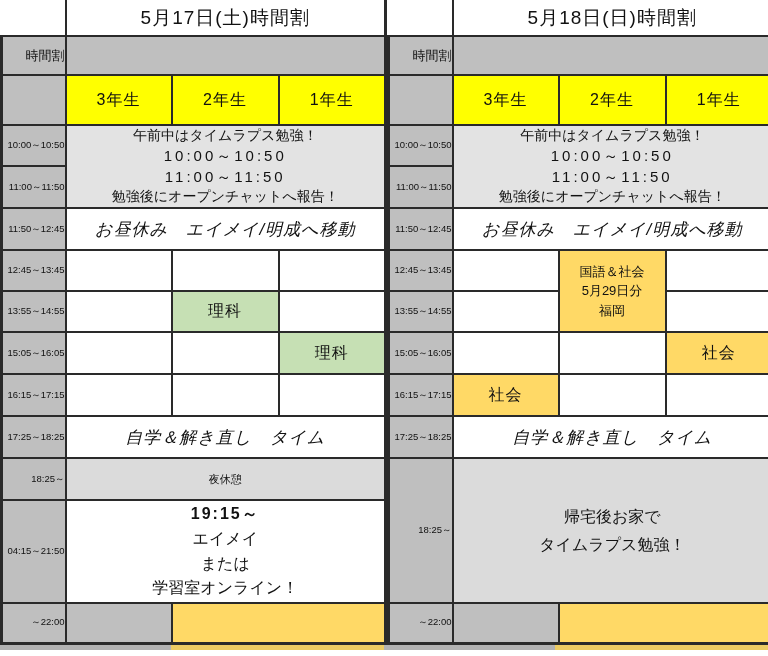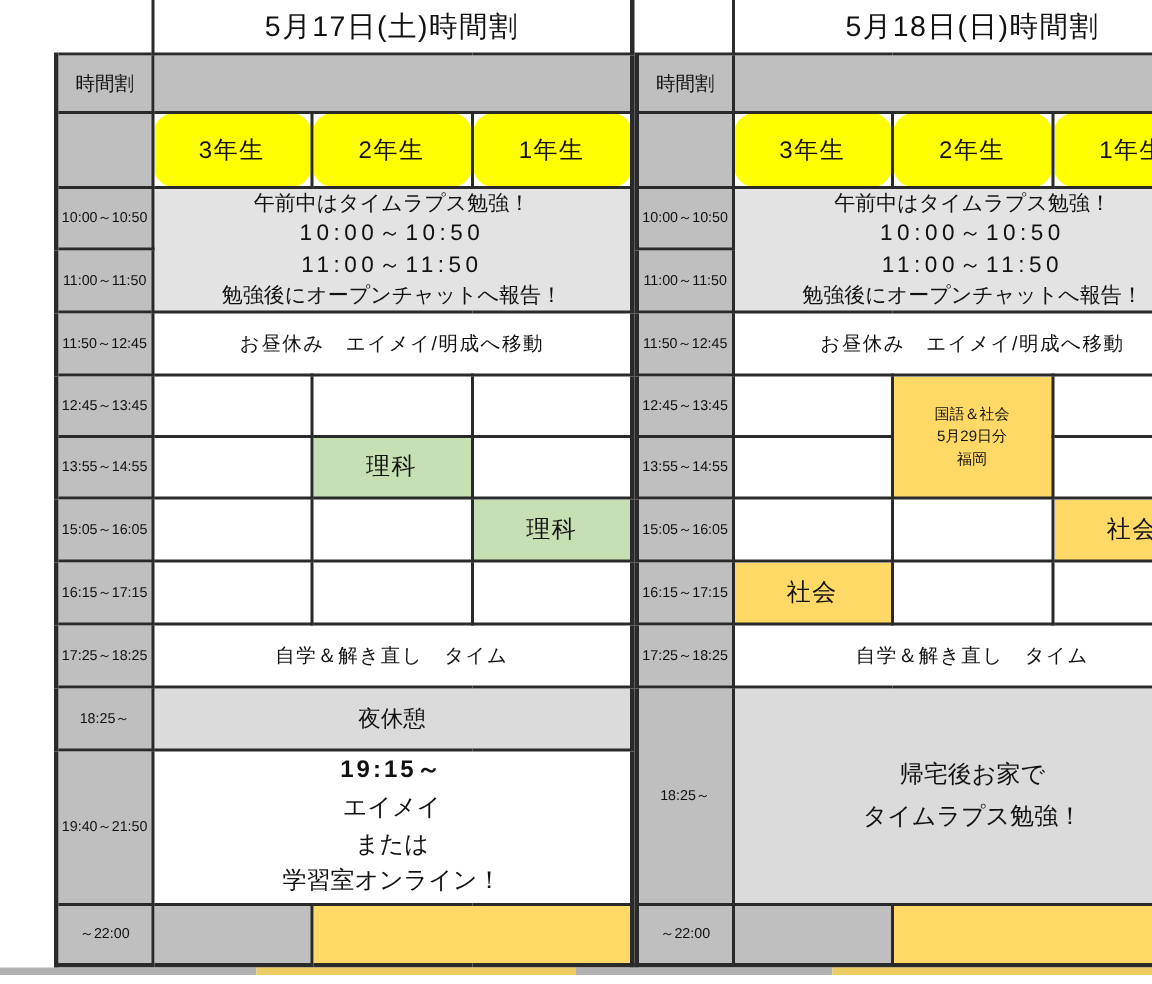--- a/index.html
+++ b/index.html
@@ -2,61 +2,61 @@
 <html><head>
 <meta charset="utf-8">
 <style>
   * { box-sizing: border-box; margin: 0; padding: 0; }
   body {
     font-family: "Liberation Sans", "DejaVu Sans", sans-serif;
     background: #ffffff;
     color: #111;
   }
   .canvas { width: 768px; height: 656px; background: #fff; overflow: hidden; }
-  .board { display: flex; width: 676px; margin-left: 36px; }
+  .board { display: flex; width: 676px; }
   table.tt {
     border-collapse: collapse;
     table-layout: fixed;
     width: 384px;
   }
   table.tt td {
     border: 2px solid #2a2a2a;
     padding: 0;
     text-align: center;
     vertical-align: middle;
     overflow: hidden;
     background: #ffffff;
   }
   
-  table.tt td.oleft  { border-left-width: 3px; }
+  table.tt td.oleft  { border-left-width: 3px; text-align: right; }
   table.tt td.oright { border-right-width: 3px; }
   table.tt tr.last td { border-bottom-width: 3px; }
   
   td.corner { border: none !important; background: #fff; }
   td.title-cell {
     border-top: none !important;
     font-size: 19px;
     letter-spacing: 1px;
     background: #fff;
   }
   .g   { background: #BFBFBF !important; }   
   .lg  { background: #E3E3E3 !important; }   
   .bg  { background: #DBDBDB !important; }   
-  .yy  { background: #FFFF00 !important; border-radius: 15px; }   
+  .yy  { background: #FFFF00 !important; }   
   .gold{ background: #FFD966 !important; }   
   .green{ background: #C6E0B4 !important; }  
   .sched-label { font-size: 13px; }
   .grade { font-size: 16px; letter-spacing: 1px; }
   .time { font-size: 9.5px; letter-spacing: 0; background: #BFBFBF !important; }
-  .wide { font-size: 13px; letter-spacing: 1px; }
+  .wide { font-size: 17px; letter-spacing: 1px; font-style: italic; }
   .subj { font-size: 16px; letter-spacing: 1px; }
-  .mid  { font-size: 15px; }
+  .mid  { font-size: 11px; }
   .am-line  { font-size: 14px; line-height: 1.42; }
   .am-time  { font-size: 15px; line-height: 1.38; letter-spacing: 3px; }
-  .kok-line { font-size: 10px; line-height: 1.5; }
+  .kok-line { font-size: 13px; line-height: 1.5; }
   .eve-line { font-size: 16px; line-height: 1.55; }
   .eve-time { letter-spacing: 2px; font-weight: bold; }
   .home-line{ font-size: 16px; line-height: 1.7; }
   
   .bottom-strip { display: flex; width: 768px; height: 5px; }
   .bottom-strip .seg-g { background: #b2b2b2; }
   .bottom-strip .seg-y { background: #eccb63; }
 </style>
 </head>
 <body>
@@ -128,21 +128,21 @@
       </tr>
       <tr style="height:42px">
         <td class="time oleft">17:25～18:25</td>
         <td colspan="3" class="wide oright">自学＆解き直し　タイム</td>
       </tr>
       <tr style="height:42px">
         <td class="time oleft">18:25～</td>
         <td colspan="3" class="bg mid oright">夜休憩</td>
       </tr>
       <tr style="height:103px">
-        <td class="time oleft">19:40～21:50</td>
+        <td class="time oleft">04:15～21:50</td>
         <td colspan="3" class="oright">
           <div class="eve-line eve-time">19:15～</div>
           <div class="eve-line">エイメイ</div>
           <div class="eve-line">または</div>
           <div class="eve-line">学習室オンライン！</div>
         </td>
       </tr>
       <tr style="height:40px" class="last">
         <td class="time oleft">～22:00</td>
         <td class="g"></td>

